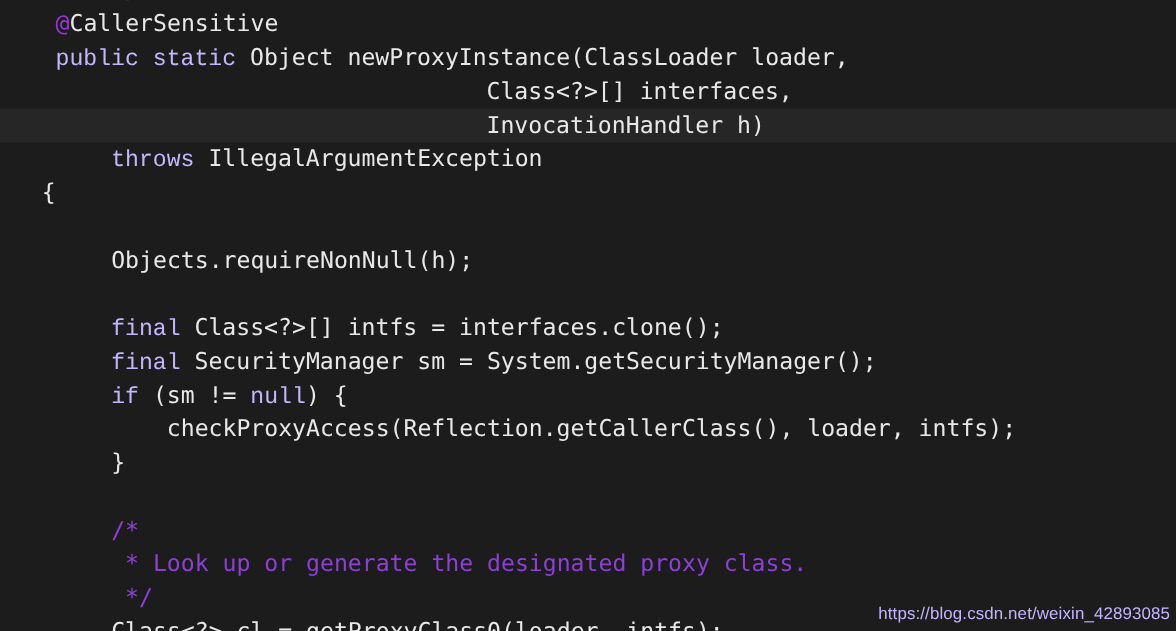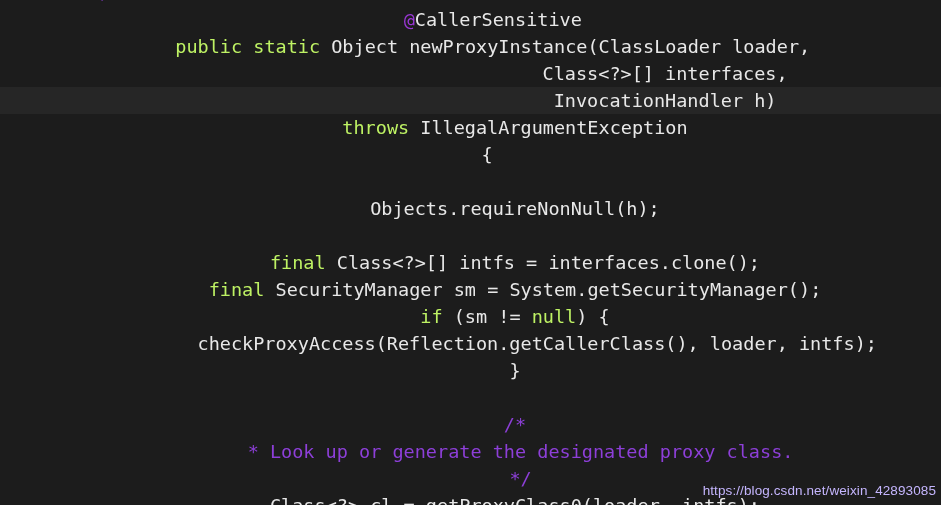--- a/index.html
+++ b/index.html
@@ -40,35 +40,34 @@
     white-space: pre;
   }
 
   .line {
     position: relative;
     height: 27px;
     white-space: pre;
     padding-left: 0px;
     color: #e6e6e6;
     z-index: 2;
-    text-align: center;
   }
 
   
   .hl-band {
     position: absolute;
     left: 0;
     top: 87px;
     width: 941px;
     height: 27px;
     background: #262626;
     z-index: 1;
   }
 
-  .kw       { color: #bef264; }
+  .kw       { color: #c4b5fd; font-family: Liberation Mono, monospace; }
   .anno-at  { color: #9a37d6; }
   .plain    { color: #e8e8e8; }
   .cmt      { color: #8d3fd8; }
 
   .watermark {
     position: absolute;
     right: 5px;
     bottom: 6px;
     font-family: "Liberation Sans", sans-serif;
     font-size: 13.5px;

